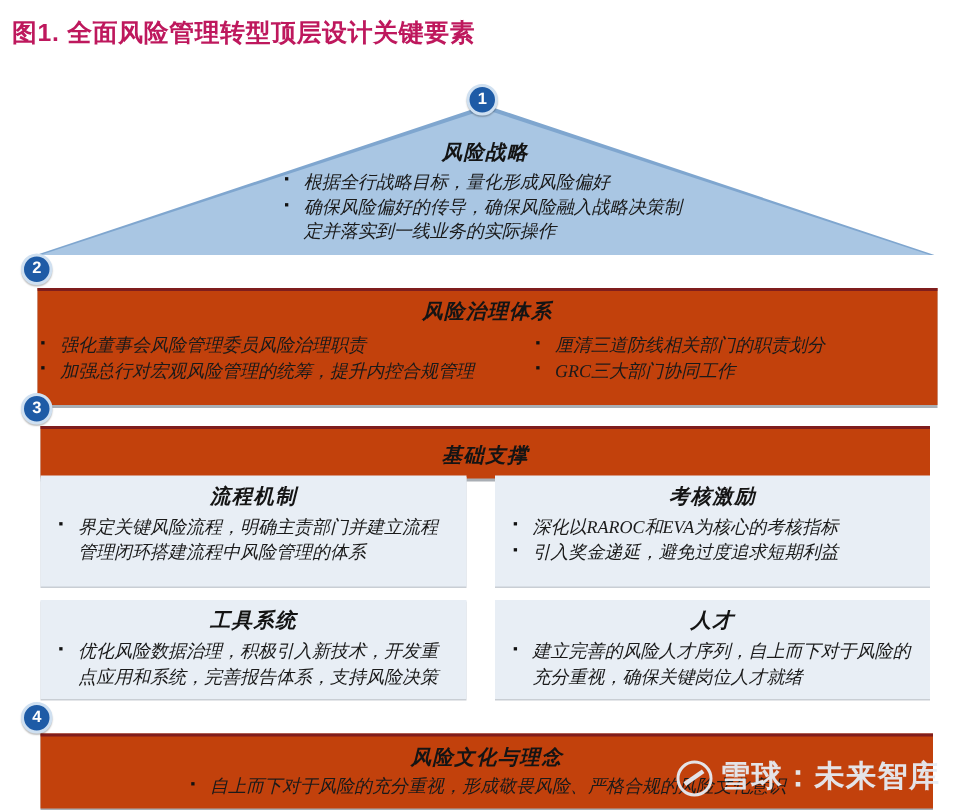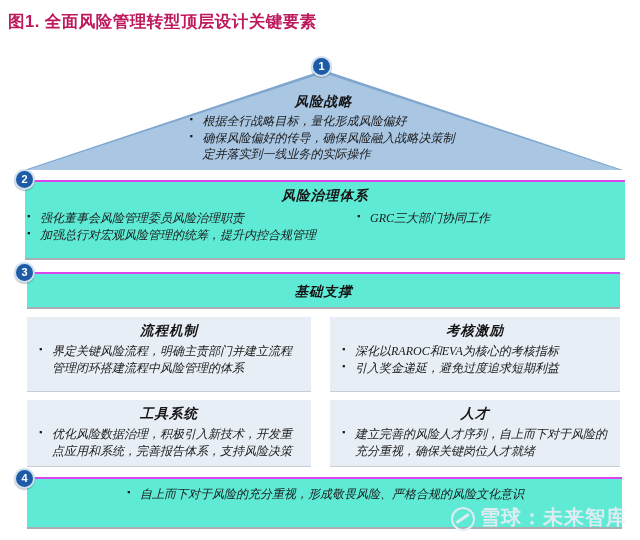--- a/index.html
+++ b/index.html
@@ -34,22 +34,22 @@
   .roof-content .panel-title{margin-top:23px;}
   ul.bullets{list-style:none;margin:2px 0 0 0;padding:0;text-align:left;}
   ul.bullets li{
     position:relative;padding-left:15px;
     font:italic 12px/1.38 "Liberation Serif",serif;color:#1a1a1a;
   }
   ul.bullets li::before{content:"▪";position:absolute;left:2px;top:0;font-size:9px;color:#111;}
   .roof-content ul.bullets{display:inline-block;width:272px;}
   
   .bar{
-    position:absolute;background:#5eead4;border-top:2px solid #d946ef;
-    box-shadow:0 2px 0 #a9aeb4;box-sizing:border-box;
+    position:absolute;background:#c2410c;border-top:2px solid #7f1d1d;
+    box-shadow:0 2px 0 #a9aeb4;box-sizing:border-box;margin-top:12px;
   }
   .sec2{left:25px;top:180px;width:600px;height:78px;padding-top:5px;}
   .sec2-cols{display:flex;margin-top:3px;}
   .sec2-col-left{flex:0 0 330px;padding-left:12px;box-sizing:border-box;}
   .sec2-col-right{flex:1;padding-left:4px;}
   .sec3{left:27px;top:272px;width:593px;height:35px;}
   .sec3 .panel-title{margin-top:9px;}
   
   .gridbox{
     position:absolute;background:#e8eef5;box-sizing:border-box;
@@ -99,20 +99,21 @@
 </div>
 
 <div class="bar sec2">
   <div class="panel-title">风险治理体系</div>
   <div class="sec2-cols">
     <ul class="bullets sec2-col-left">
       <li>强化董事会风险管理委员风险治理职责</li>
       <li>加强总行对宏观风险管理的统筹，提升内控合规管理</li>
     </ul>
     <ul class="bullets sec2-col-right">
+      <li>厘清三道防线相关部门的职责划分</li>
       <li>GRC三大部门协同工作</li>
     </ul>
   </div>
 </div>
 
 <div class="bar sec3">
   <div class="panel-title">基础支撑</div>
 </div>
 
 <div class="gridbox boxA">
@@ -135,20 +136,21 @@
   </ul>
 </div>
 <div class="gridbox boxD">
   <div class="panel-title">人才</div>
   <ul class="bullets">
     <li>建立完善的风险人才序列，自上而下对于风险的充分重视，确保关键岗位人才就绪</li>
   </ul>
 </div>
 
 <div class="bar sec4">
+  <div class="panel-title">风险文化与理念</div>
   <ul class="bullets">
     <li>自上而下对于风险的充分重视，形成敬畏风险、严格合规的风险文化意识</li>
   </ul>
 </div>
 
 <div class="watermark">
   <span class="wm-logo"></span>
   <span class="wm-text">雪球：未来智库</span>
 </div>
 

